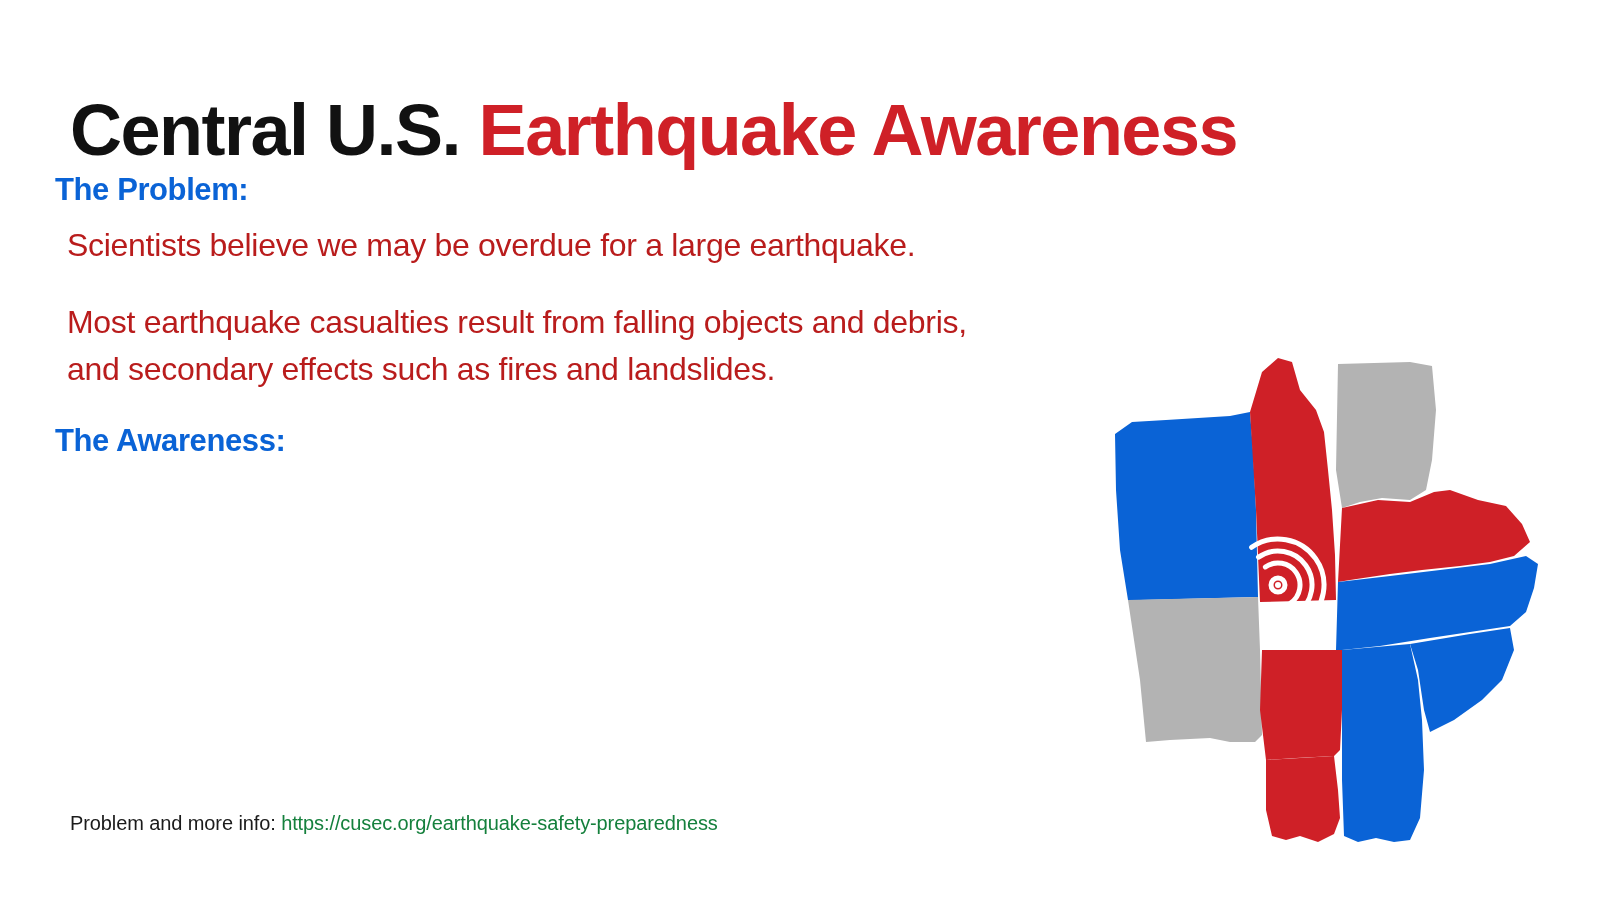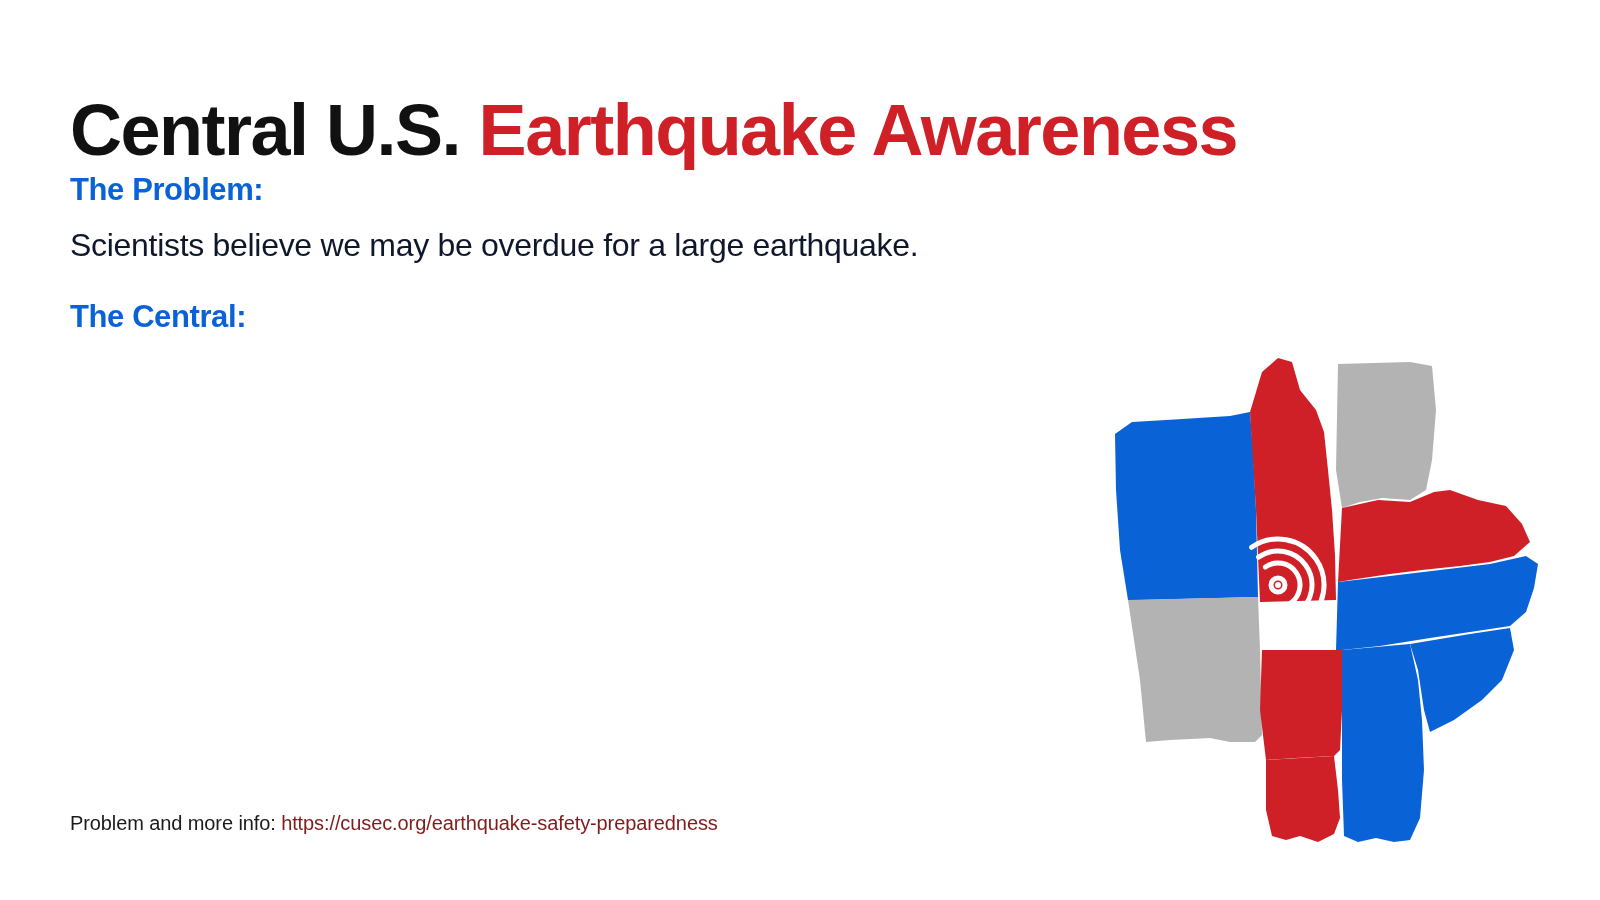--- a/index.html
+++ b/index.html
@@ -32,60 +32,60 @@
     letter-spacing: -1.5px;
     line-height: 1.05;
     white-space: nowrap;
   }
   .title .t-black { color: #111111; }
   .title .t-red   { color: #cf2027; }
 
   
   .content {
     position: absolute;
-    left: 70px;
+    left: 55px;
     top: 172px;
     width: 980px;
   }
 
   .section { margin-bottom: 26px; }
 
   .section-heading {
     color: #0a63d6;
     font-size: 31px;
     font-weight: bold;
     letter-spacing: -0.4px;
     margin: 0 0 14px 0;
   }
 
   .section-body {
-    color: #0f172a;
+    color: #b91c1c;
     font-size: 32px;
     line-height: 1.47;
     letter-spacing: -0.3px;
-    margin: 0;
+    margin: 12px;
     font-weight: 400;
   }
 
   .sec-problem  { margin-bottom: 30px; }
   .sec-danger   { margin-bottom: 30px; }
   .sec-solution { margin-bottom: 26px; }
 
   
   .source {
     position: absolute;
     left: 70px;
     top: 812px;
     font-size: 20px;
     color: #1b1b1b;
     letter-spacing: -0.1px;
   }
   .source a,
   .source .source-link {
-    color: #7f1d1d;
+    color: #15803d;
     text-decoration: none;
   }
 
   
   .map-wrap {
     position: absolute;
     left: 1110px;
     top: 350px;
     width: 430px;
     height: 500px;
@@ -110,24 +110,25 @@
   </h1>
 
   <div class="content">
 
     <div class="section sec-problem">
       <p class="section-heading">The Problem:</p>
       <p class="section-body">Scientists believe we may be overdue for a large earthquake.</p>
     </div>
 
     <div class="section sec-danger">
+      <p class="section-body">Most earthquake casualties result from falling objects and debris, and secondary effects such as fires and landslides.</p>
     </div>
 
     <div class="section sec-solution">
-      <p class="section-heading">The Central:</p>
+      <p class="section-heading">The Awareness:</p>
     </div>
 
   </div>
 
   <div class="source">
     <span>Problem and more info: </span><span class="source-link">https://cusec.org/earthquake-safety-preparedness</span>
   </div>
 
   <div class="map-wrap">
     <svg width="430" height="500" viewBox="0 0 430 500" xmlns="http://www.w3.org/2000/svg">

